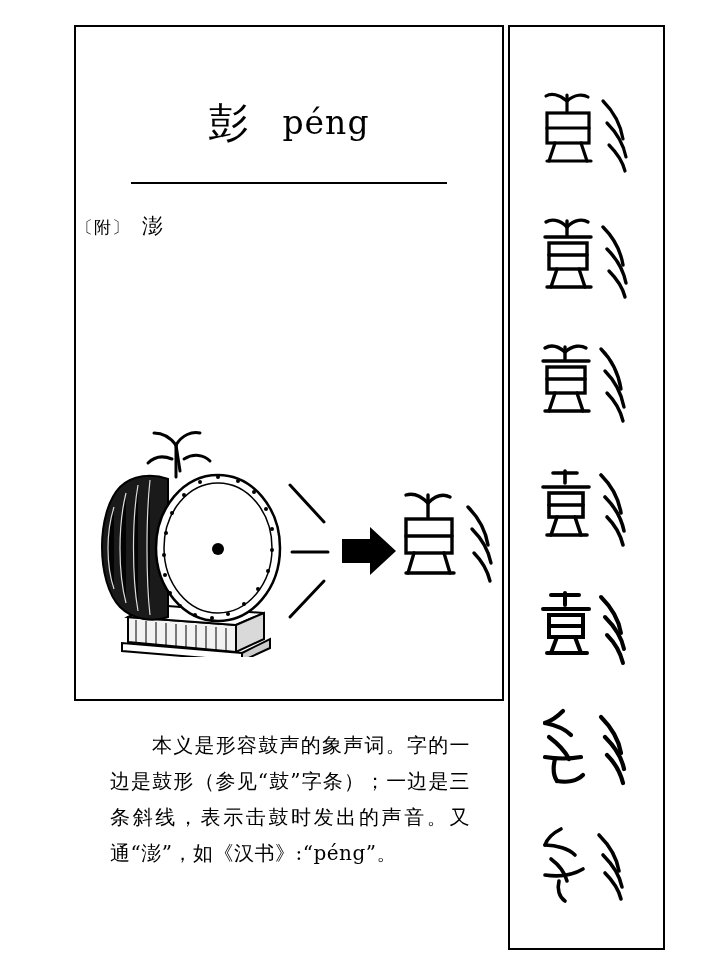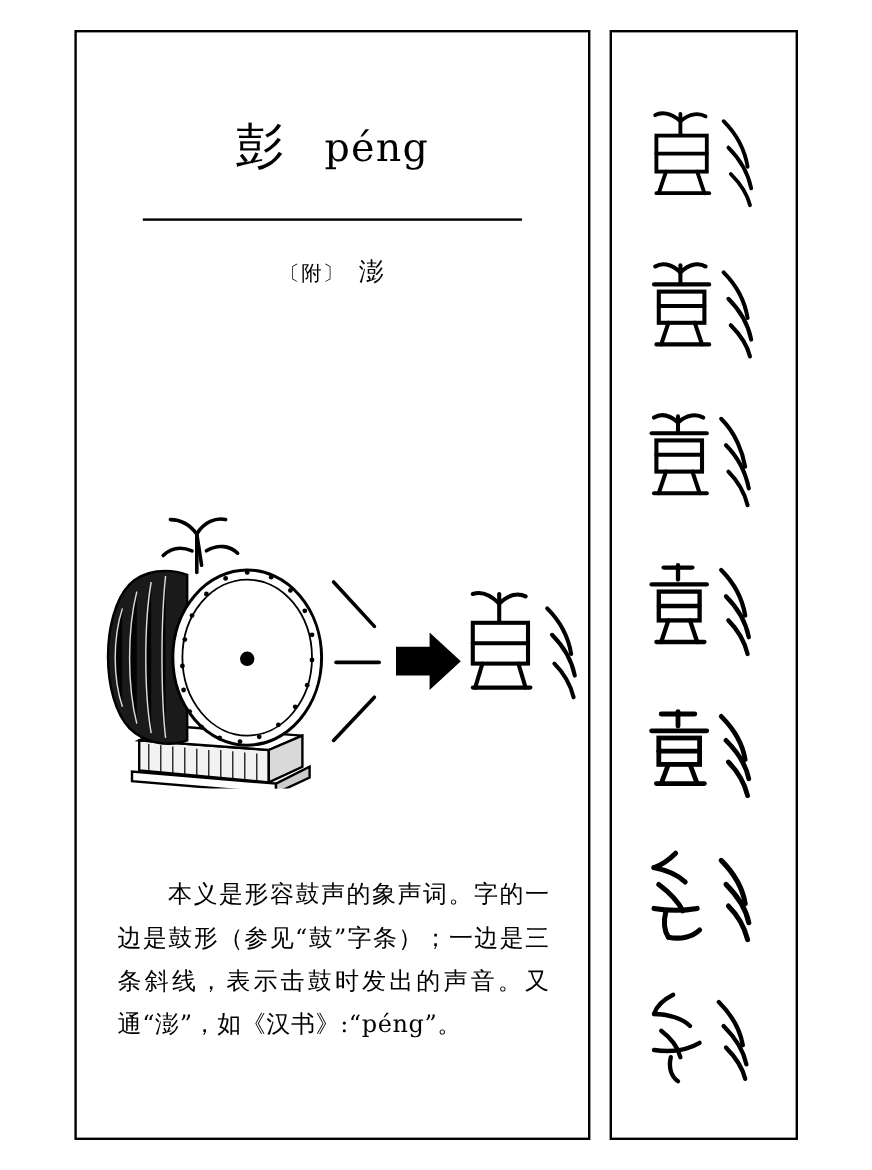--- a/index.html
+++ b/index.html
@@ -19,24 +19,24 @@
     position: absolute;
     left: 0; top: 0;
     width: 727px;
     height: 975px;
     background: #fff;
   }
 
   
   .main-frame {
     position: absolute;
-    left: 62px;
+    left: 74px;
     top: 25px;
     width: 430px;
-    height: 925px;
+    height: 676px;
     border: 2px solid #000;
     box-sizing: border-box;
     background: #fff;
   }
   .side-frame {
     position: absolute;
     left: 508px;
     top: 25px;
     width: 157px;
     height: 925px;
@@ -76,21 +76,20 @@
     width: 316px;
     height: 2px;
     background: #000;
   }
 
   .variant-row {
     position: absolute;
     left: 0;
     top: 185px;
     width: 100%;
-    text-align: center;
     font-size: 19px;
     letter-spacing: 1px;
   }
   .variant-row .bracket {
     font-size: 17px;
   }
   .variant-row .variant-char {
     margin-left: 12px;
     font-size: 21px;
   }

